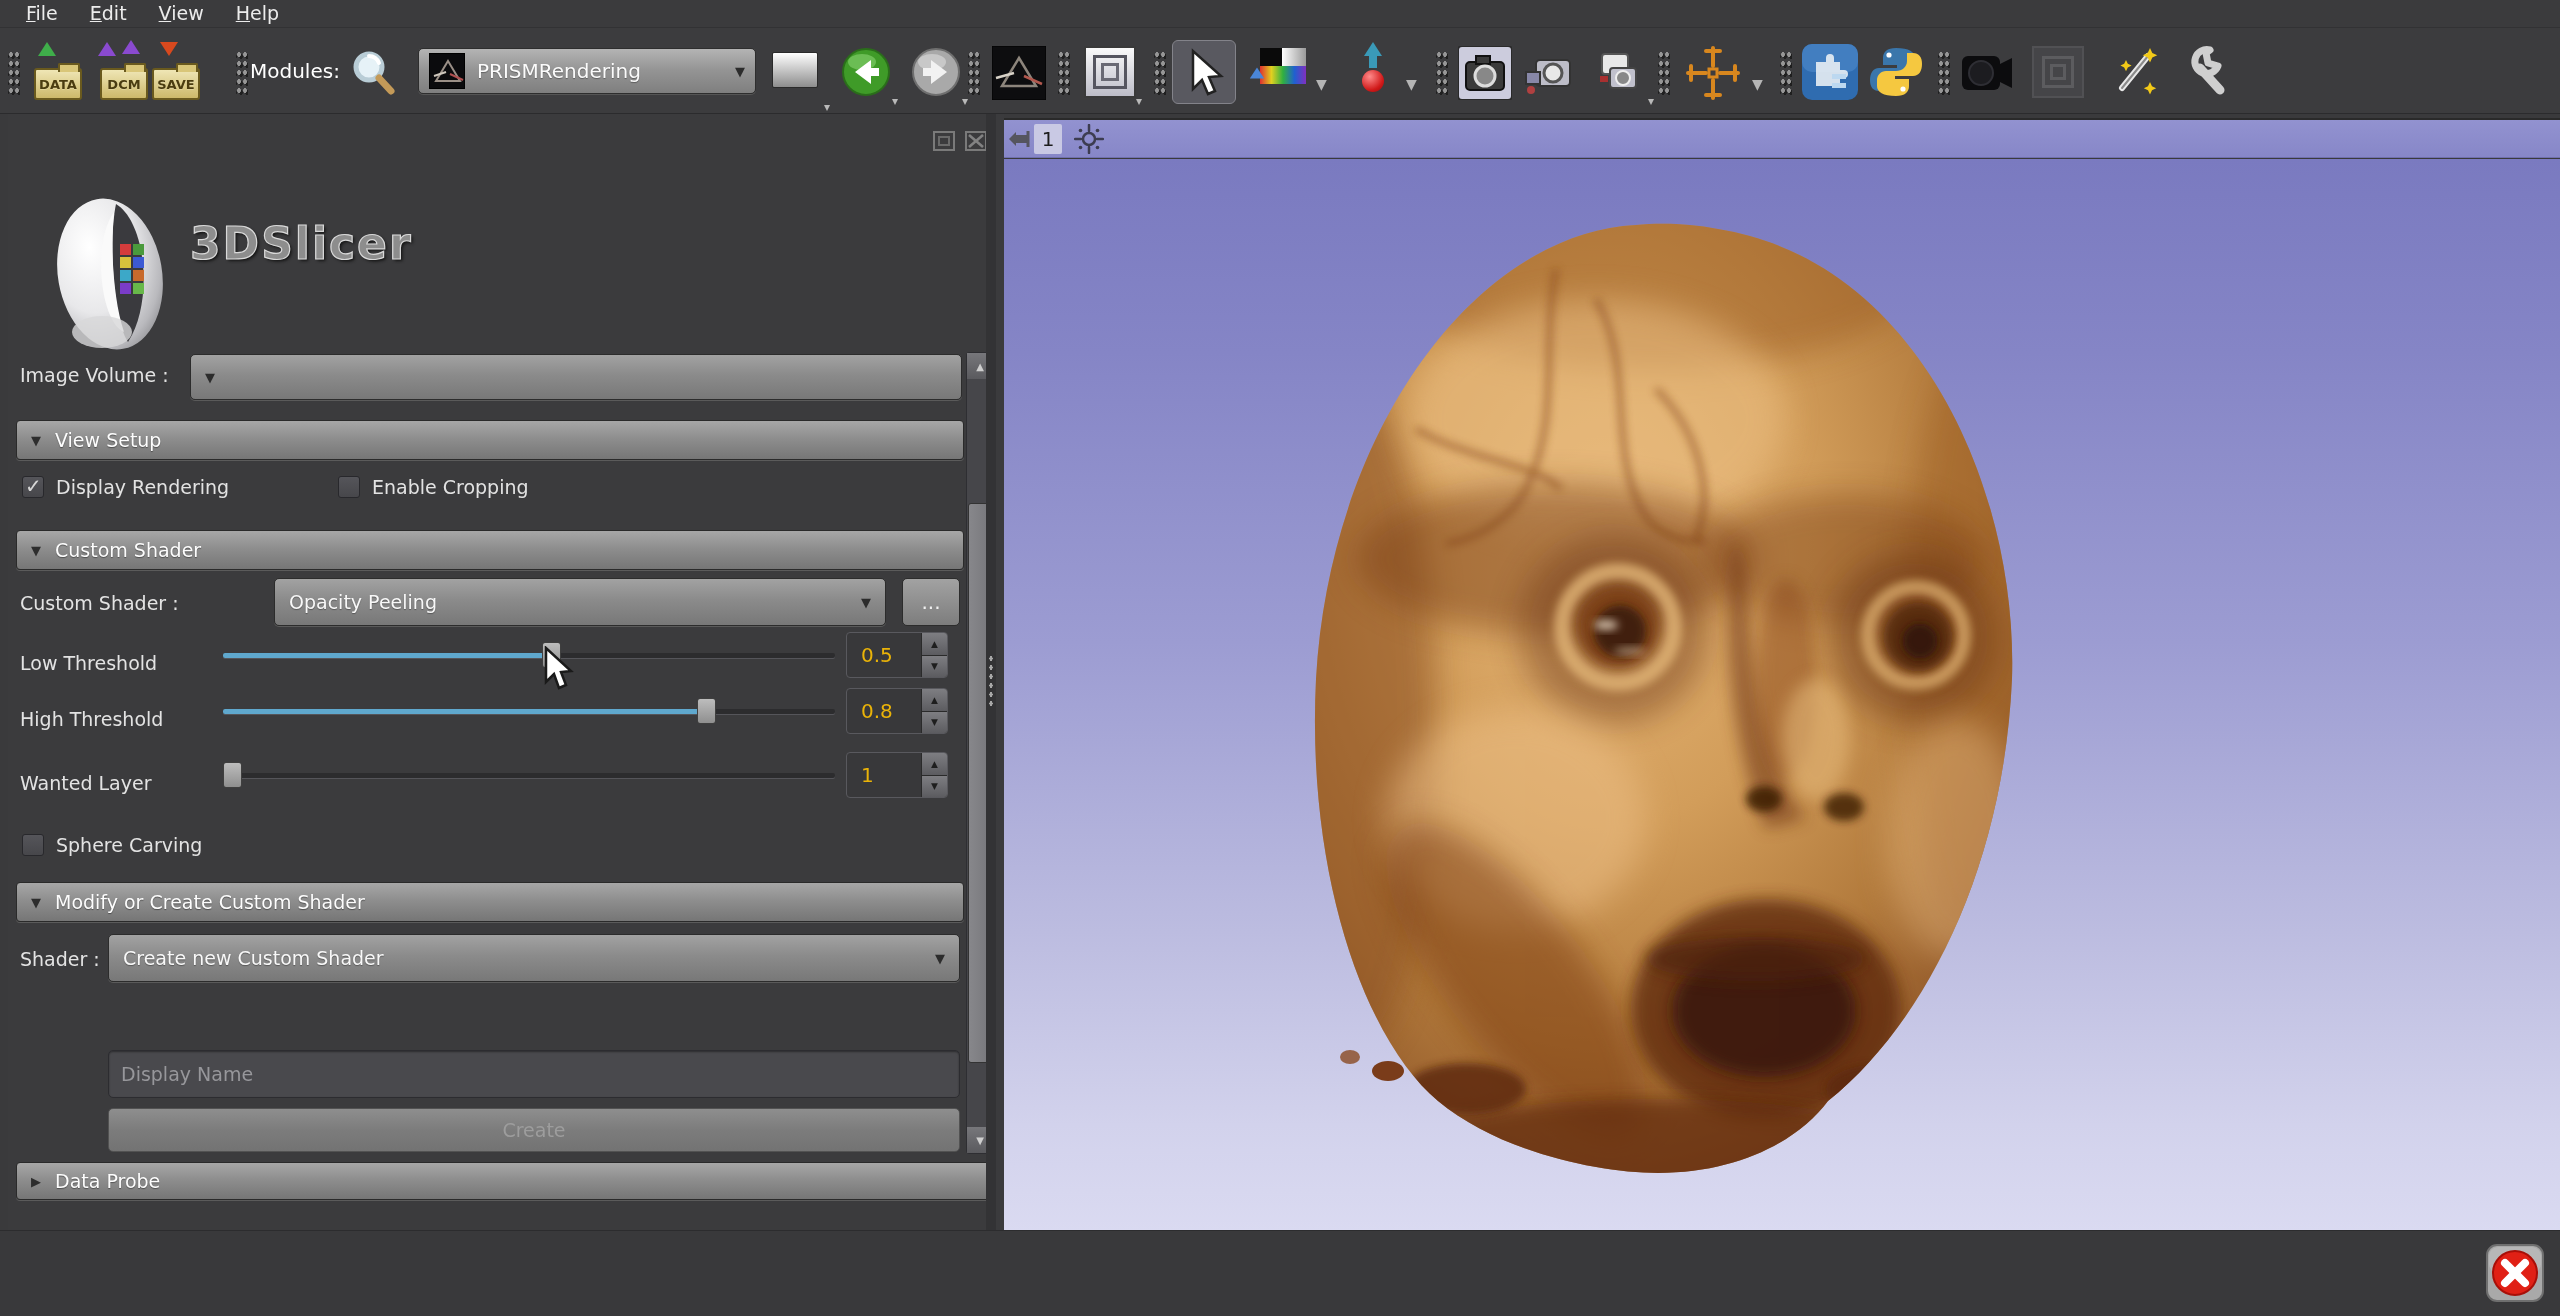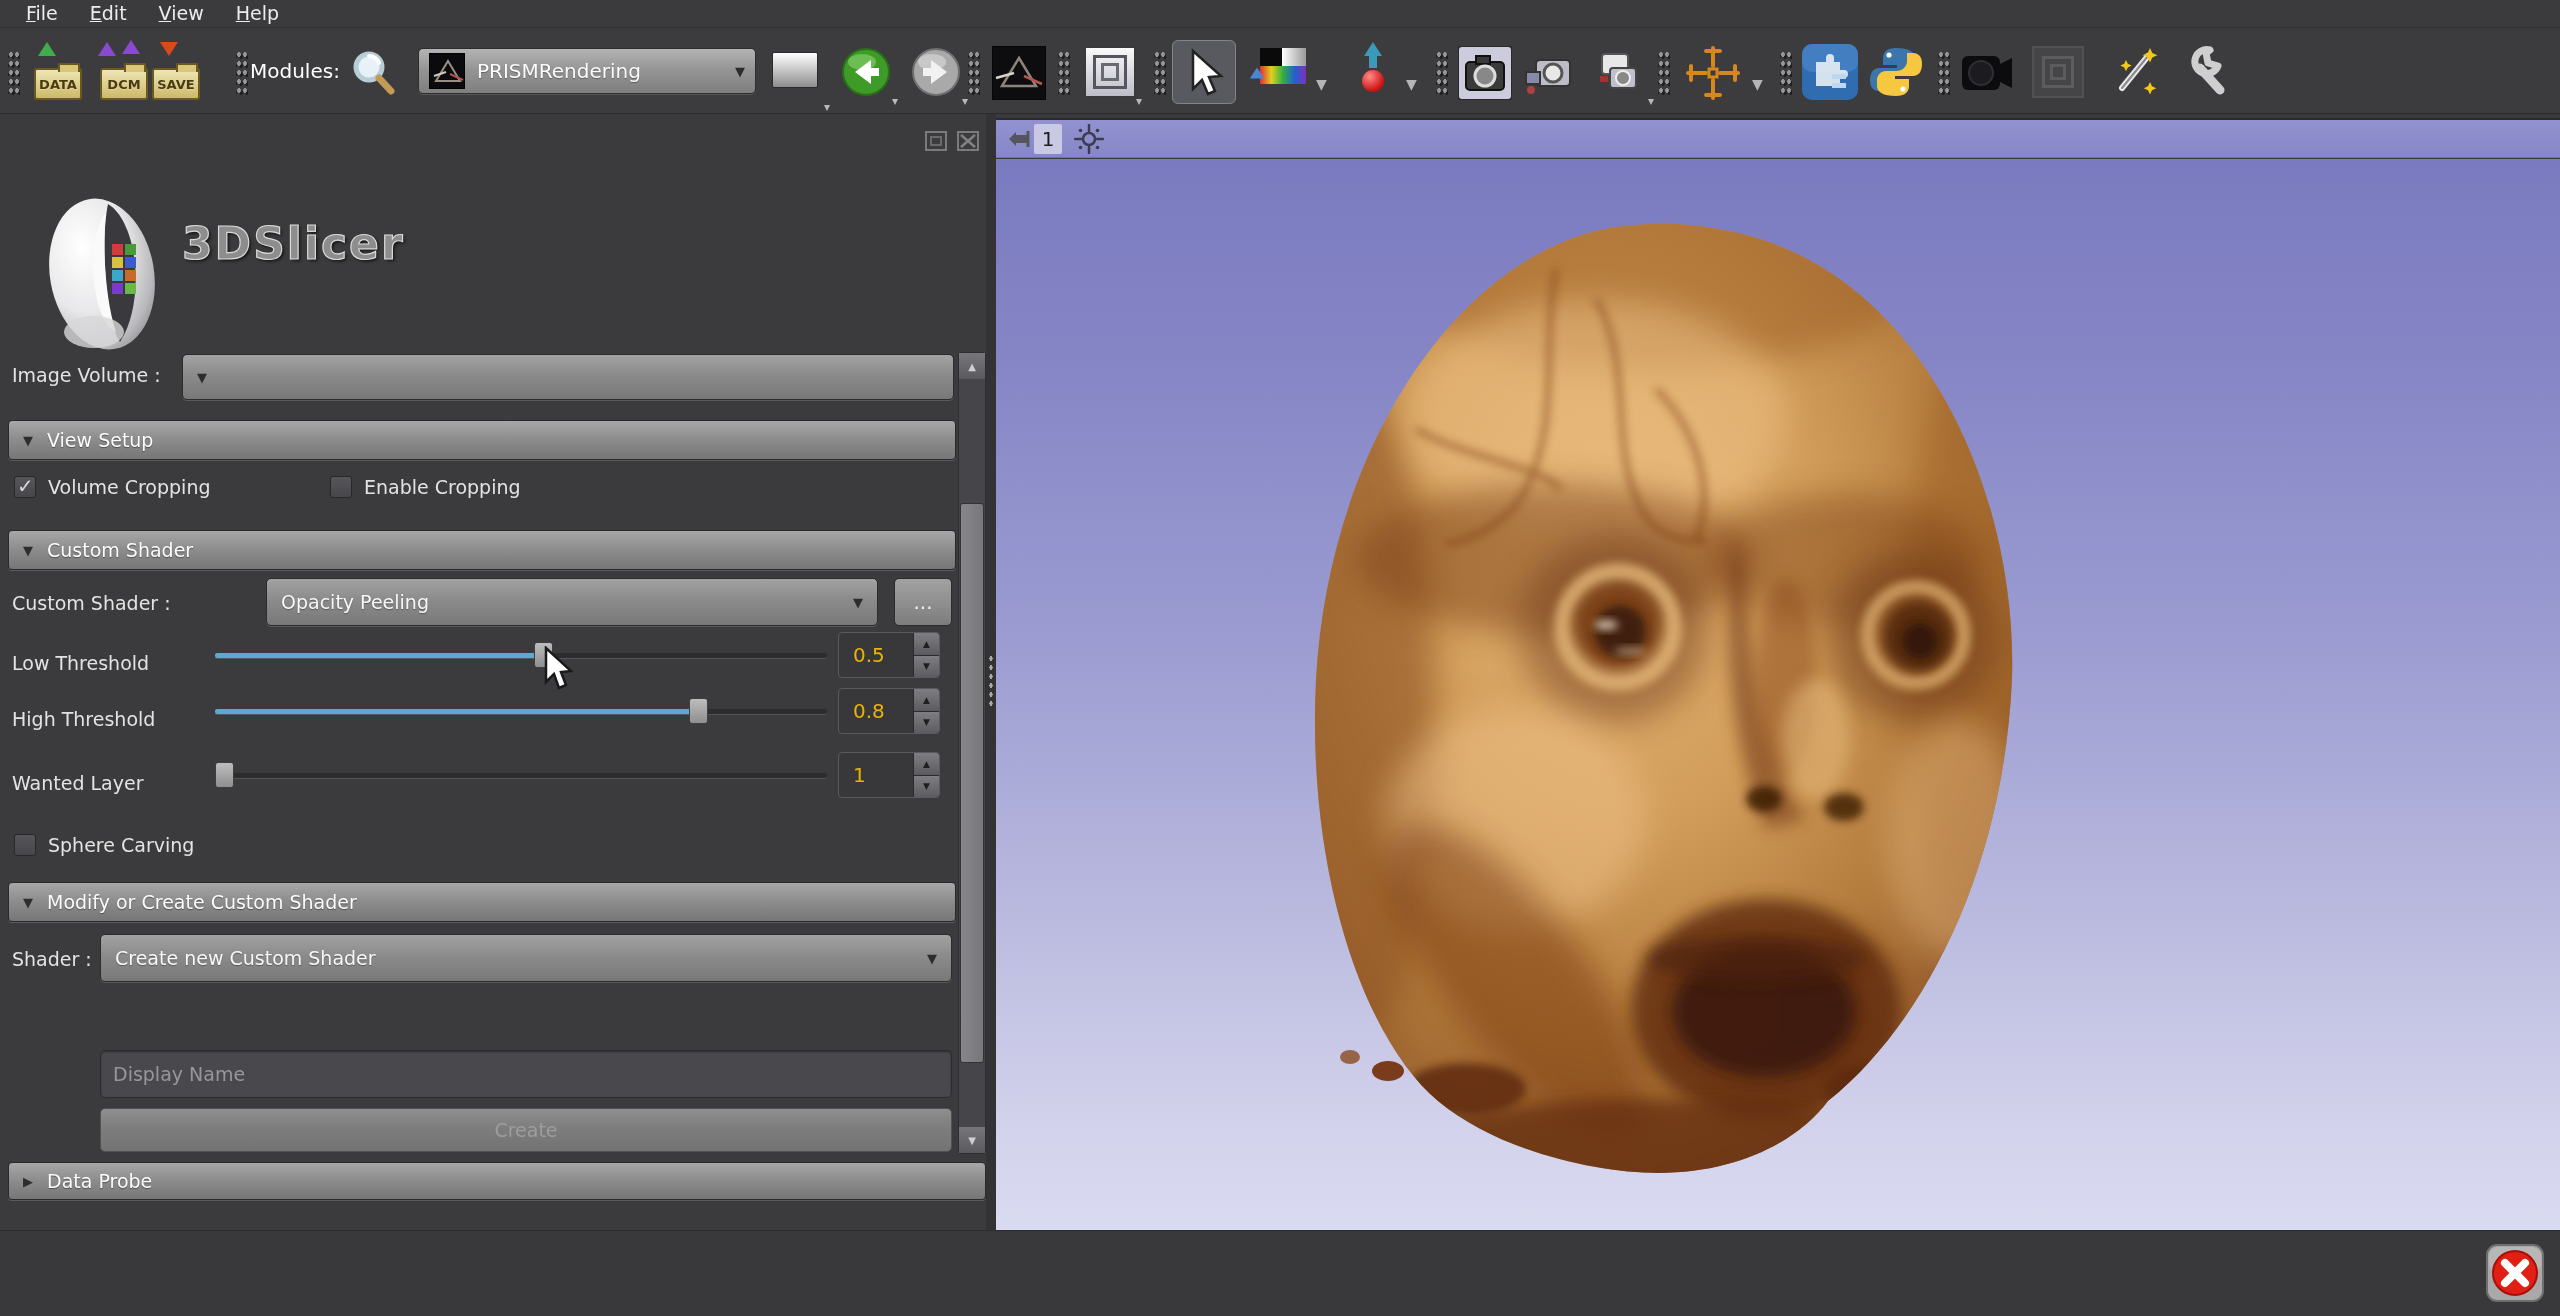--- a/index.html
+++ b/index.html
@@ -27,21 +27,21 @@
   .mini-arrow { position:absolute; right:-2px; bottom:-4px; font-size:12px; color:#b9b9b9; }
   .modules-label { position:absolute; left:250px; top:0; height:86px; display:flex; align-items:center; font-size:20px; color:#ffffff; }
   .module-combo { position:absolute; left:418px; top:20px; width:338px; height:46px; border:1px solid #2e2e2e; border-radius:5px;
     background:linear-gradient(#b4b4b4,#949494 48%,#7f7f7f); display:flex; align-items:center; padding:0 10px; box-shadow:0 1px 0 #555; }
   .module-thumb { width:36px; height:36px; background:#0c0c0e; border:1px solid #000; position:relative; overflow:hidden; flex:none; }
   .module-thumb svg { position:absolute; left:0; top:0; }
   .module-combo .txt { margin-left:12px; font-size:20px; color:#fbfbfb; text-shadow:0 1px 1px #0005; flex:1; }
   .combo-caret { font-size:13px; color:#2c2c2c; }
 
   
-  .panel { position:absolute; left:0; top:114px; width:996px; height:1116px; background:#3b3b3d; z-index:10; }
+  .panel { position:absolute; left:8px; top:114px; width:996px; height:1116px; background:#3b3b3d; z-index:10; }
   .panel-winbtn { position:absolute; top:16px; width:24px; height:22px; opacity:.75; }
   .logo-text { position:absolute; left:182px; top:104px; font-size:44px; font-weight:bold; letter-spacing:2px; color:#8d8d8d;
     -webkit-text-stroke:1.2px #d9d9d9; text-shadow:2px 2px 3px #161616; }
   .row-label { position:absolute; font-size:19px; color:#e3e3e3; }
   .combo { position:absolute; height:46px; border:1px solid #2c2c2c; border-radius:5px; background:linear-gradient(#a2a2a2,#8b8b8b 45%,#787878);
     display:flex; align-items:center; padding:0 14px; box-shadow:0 1px 0 #5a5a5a; }
   .combo .txt { flex:1; font-size:19px; color:#f8f8f8; text-shadow:0 1px 1px #0005; }
   .section-header { position:absolute; left:8px; width:948px; height:40px; border:1px solid #2a2a2a; border-radius:4px;
     background:linear-gradient(#a7a7a7,#8e8e8e 45%,#767676); display:flex; align-items:center; gap:14px; padding-left:14px;
     font-size:19px; color:#fdfdfd; text-shadow:0 1px 1px #0006; box-shadow:0 1px 0 #5b5b5b; }
@@ -372,21 +372,21 @@
     <div class="row-label" style="left:12px; top:250px">Image Volume :</div>
     <div class="combo" style="left:182px; top:240px; width:772px">
       <span class="combo-caret">▼</span>
     </div>
 
     <div class="section-header" style="top:306px">
       <span class="marker">▼</span>
       <span>View Setup</span>
     </div>
     <div class="cb checked" style="left:14px; top:362px"></div>
-    <div class="row-label" style="left:48px; top:362px">Volume Cropping</div>
+    <div class="row-label" style="left:48px; top:362px">Display Rendering</div>
     <div class="cb" style="left:330px; top:362px"></div>
     <div class="row-label" style="left:364px; top:362px">Enable Cropping</div>
 
     <div class="section-header" style="top:416px">
       <span class="marker">▼</span>
       <span>Custom Shader</span>
     </div>
     <div class="row-label" style="left:12px; top:478px">Custom Shader :</div>
     <div class="combo" style="left:266px; top:464px; width:612px; height:48px">
       <span class="txt">Opacity Peeling</span>

